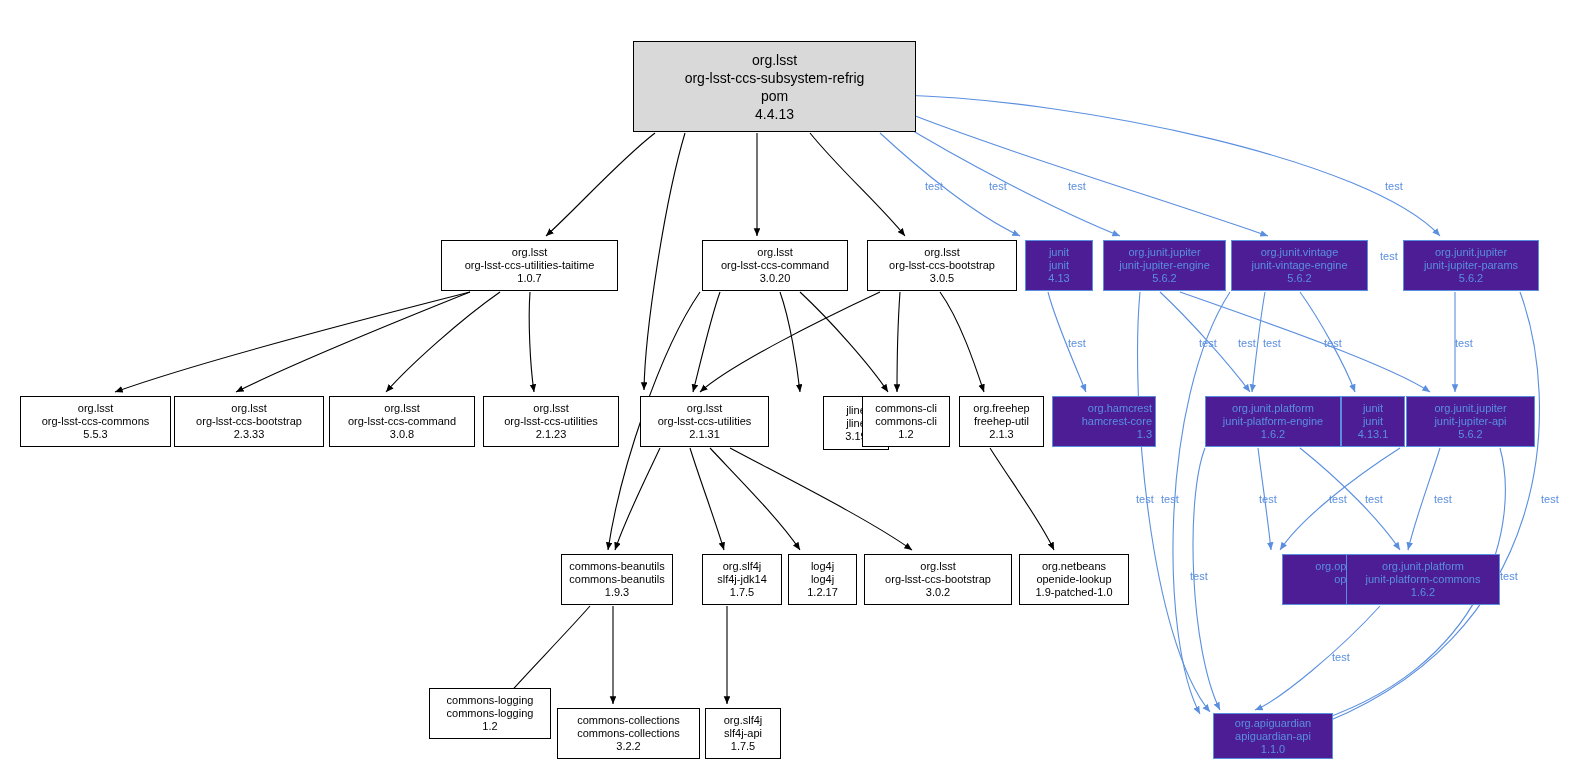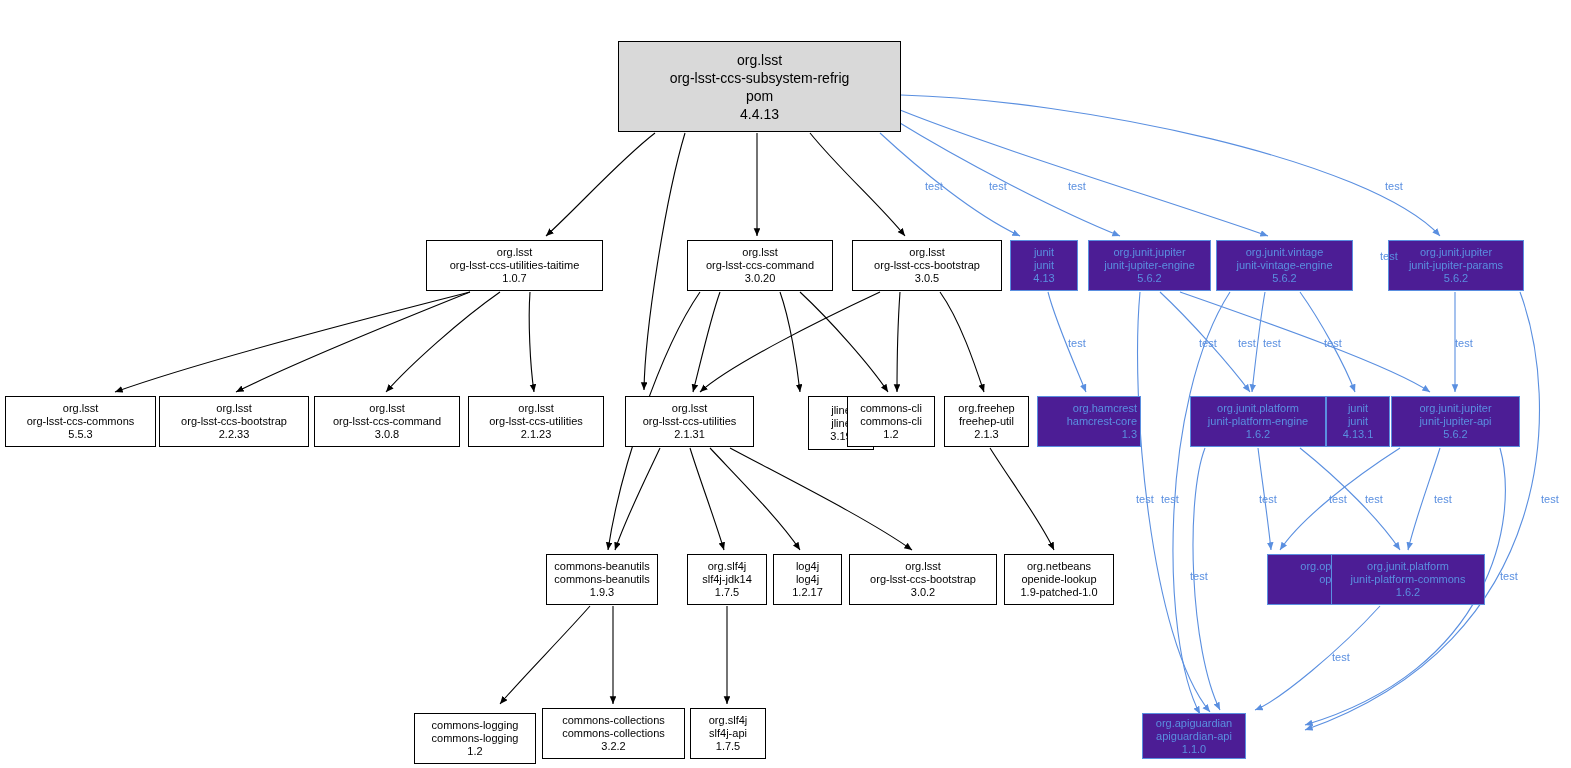--- a/index.html
+++ b/index.html
@@ -40,20 +40,21 @@
     font-size: 11px;
     line-height: 13px;
     text-align: center;
     display: flex;
     flex-direction: column;
     justify-content: center;
     align-items: center;
     padding: 4px 3px;
     white-space: nowrap;
     overflow: hidden;
+    margin-left: 15px;
   }
   .node.root {
     background: #d9d9d9;
     border: 1px solid #000000;
     font-size: 14px;
     line-height: 18px;
     font-weight: normal;
   }
   .node.test {
     border: 1px solid #5a8fe0;
@@ -172,21 +173,21 @@
         <span class="ln">5.6.2</span>
       </div>
       <div class="node" style="left: 5px; top: 396px; width: 151px; height: 51px;">
         <span class="ln">org.lsst</span>
         <span class="ln">org-lsst-ccs-commons</span>
         <span class="ln">5.5.3</span>
       </div>
       <div class="node" style="left: 159px; top: 396px; width: 150px; height: 51px;">
         <span class="ln">org.lsst</span>
         <span class="ln">org-lsst-ccs-bootstrap</span>
-        <span class="ln">2.2.33</span>
+        <span class="ln">2.3.33</span>
       </div>
       <div class="node" style="left: 314px; top: 396px; width: 146px; height: 51px;">
         <span class="ln">org.lsst</span>
         <span class="ln">org-lsst-ccs-command</span>
         <span class="ln">3.0.8</span>
       </div>
       <div class="node" style="left: 468px; top: 396px; width: 136px; height: 51px;">
         <span class="ln">org.lsst</span>
         <span class="ln">org-lsst-ccs-utilities</span>
         <span class="ln">2.1.23</span>
@@ -259,36 +260,36 @@
       <div class="node test" style="left: 1267px; top: 554px; width: 107px; height: 51px; align-items: flex-end;">
         <span class="ln">org.opentest4j</span>
         <span class="ln">opentest4j</span>
         <span class="ln">1.2.0</span>
       </div>
       <div class="node test" style="left: 1331px; top: 554px; width: 154px; height: 51px;">
         <span class="ln">org.junit.platform</span>
         <span class="ln">junit-platform-commons</span>
         <span class="ln">1.6.2</span>
       </div>
-      <div class="node" style="left: 414px; top: 713px; width: 122px; height: 51px; align-items: center;">
+      <div class="node" style="left: 414px; top: 688px; width: 122px; height: 51px; align-items: center;">
         <span class="ln">commons-logging</span>
         <span class="ln">commons-logging</span>
         <span class="ln">1.2</span>
       </div>
       <div class="node" style="left: 542px; top: 708px; width: 143px; height: 51px;">
         <span class="ln">commons-collections</span>
         <span class="ln">commons-collections</span>
         <span class="ln">3.2.2</span>
       </div>
       <div class="node" style="left: 690px; top: 708px; width: 76px; height: 51px;">
         <span class="ln">org.slf4j</span>
         <span class="ln">slf4j-api</span>
         <span class="ln">1.7.5</span>
       </div>
-      <div class="node test" style="left: 1142px; top: 713px; width: 104px; height: 46px;">
+      <div class="node test" style="left: 1198px; top: 713px; width: 120px; height: 46px;">
         <span class="ln">org.apiguardian</span>
         <span class="ln">apiguardian-api</span>
         <span class="ln">1.1.0</span>
       </div>
     </div>
   <div id="labels-layer">
       <div class="edgelabel" style="left: 925px; top: 180px;">test</div>
       <div class="edgelabel" style="left: 989px; top: 180px;">test</div>
       <div class="edgelabel" style="left: 1068px; top: 180px;">test</div>
       <div class="edgelabel" style="left: 1385px; top: 180px;">test</div>

